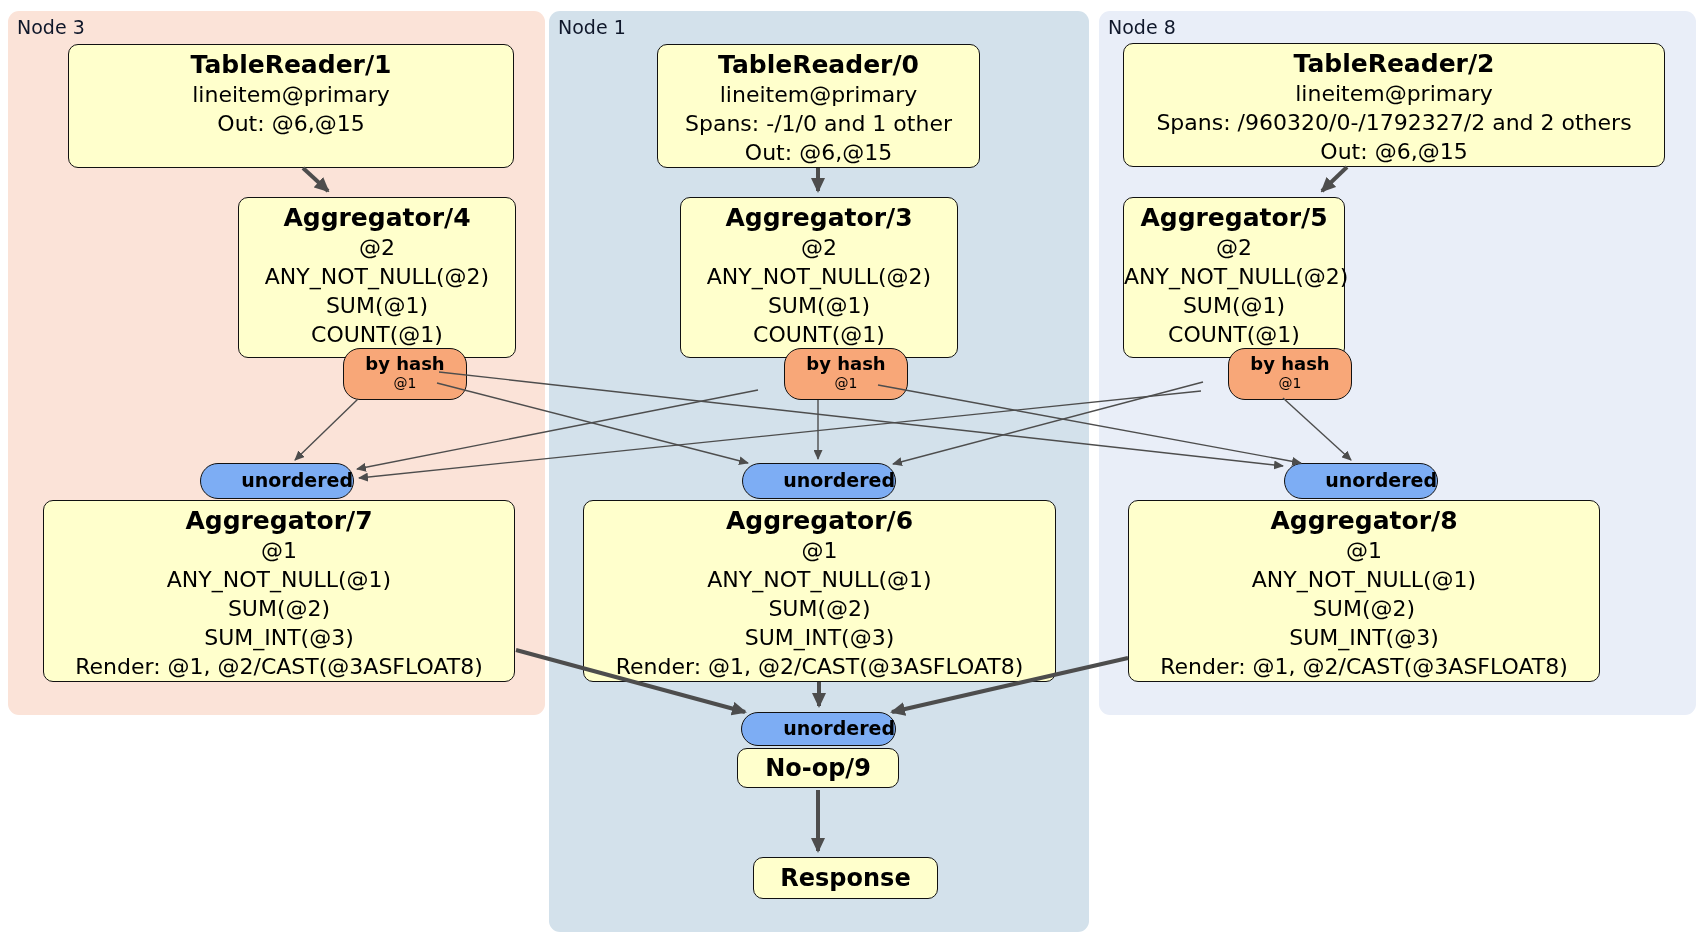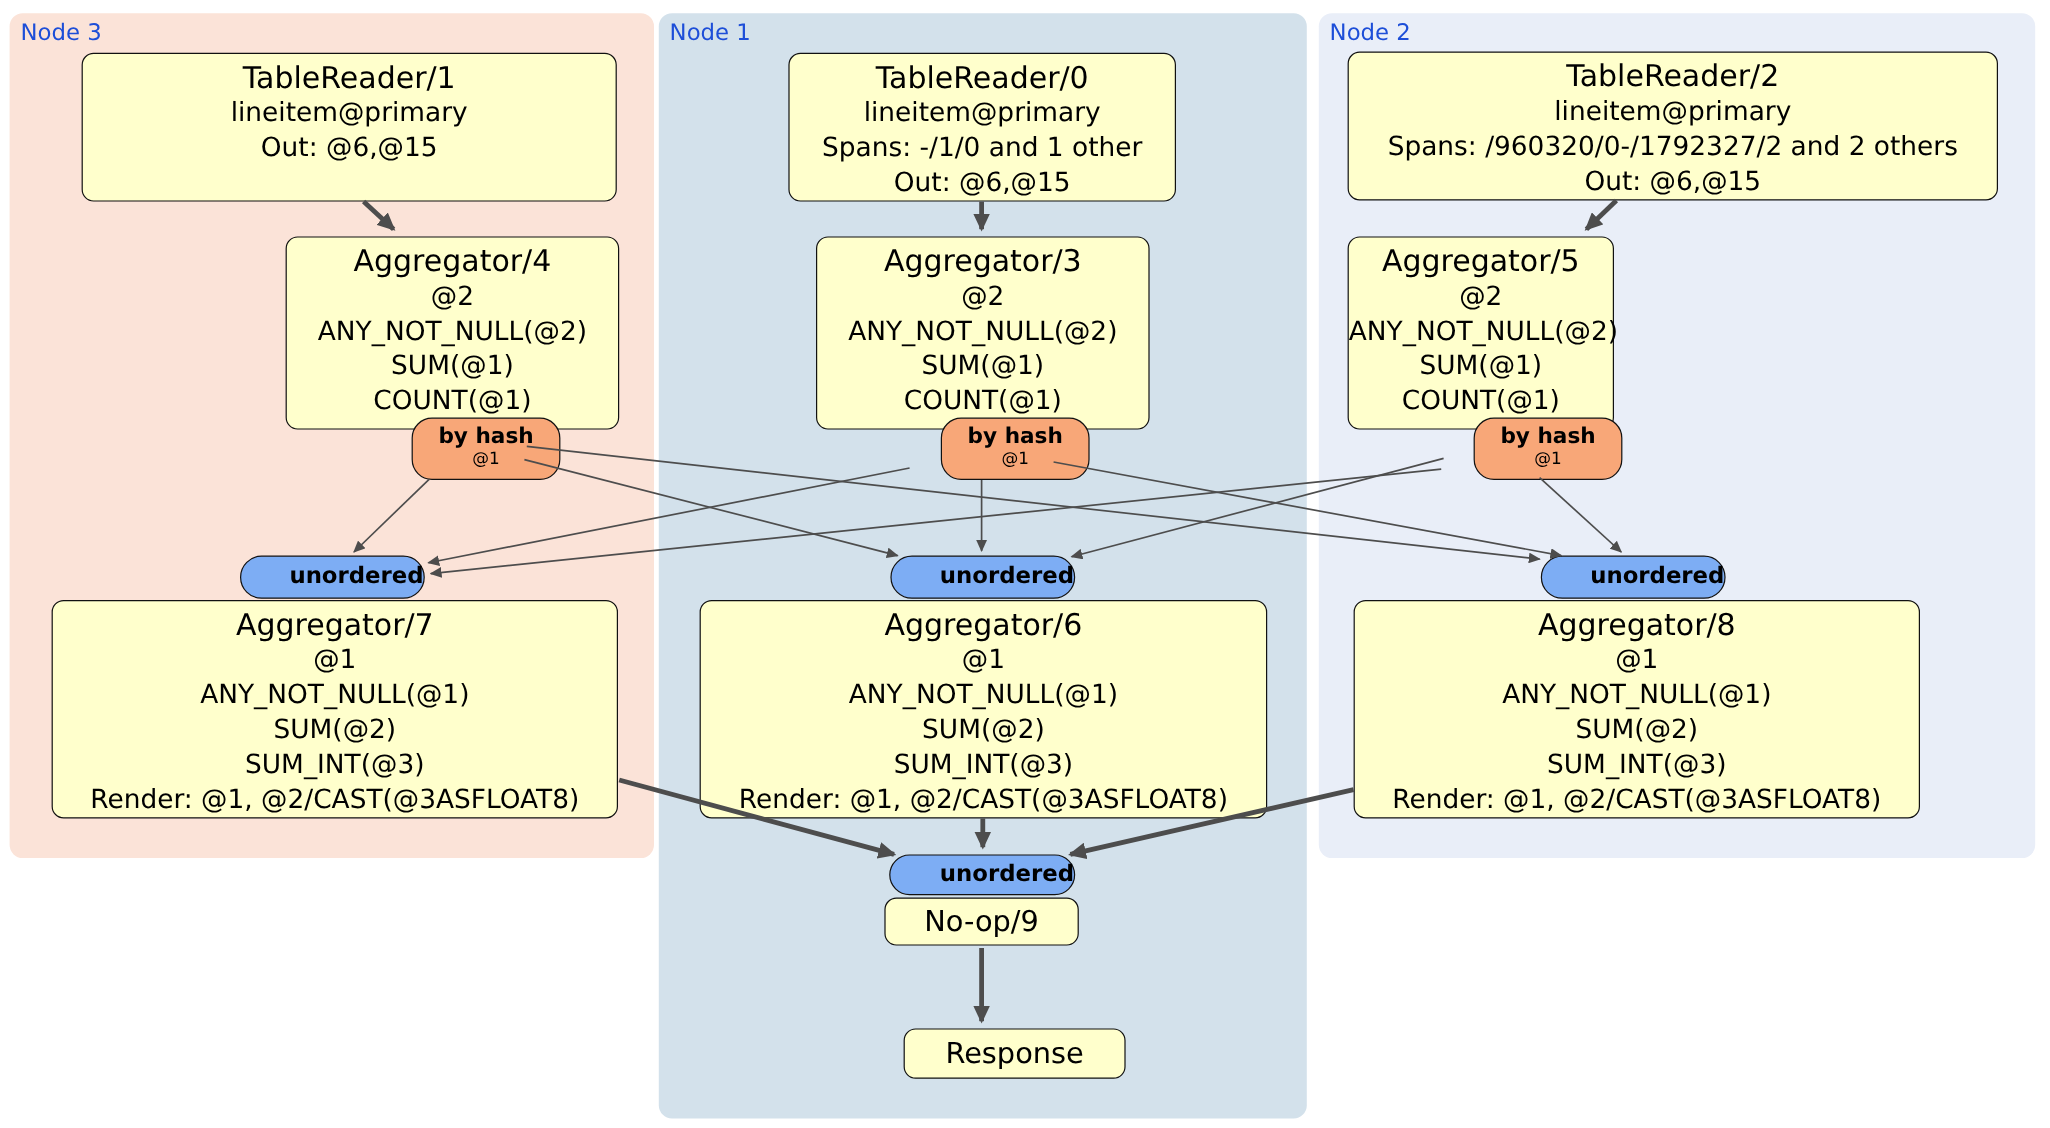--- a/index.html
+++ b/index.html
@@ -1,27 +1,27 @@
 <!DOCTYPE html>
 <html><head>
 <meta charset="utf-8">
 <style>
   html,body{margin:0;padding:0;background:#ffffff;}
   body{font-family:"DejaVu Sans","Liberation Sans",sans-serif;color:#000;}
   .canvas{position:relative;width:1708px;height:940px;overflow:hidden;background:#ffffff;}
 
   .panel{position:absolute;border-radius:11px;z-index:1;}
-  .panel-label{position:absolute;left:9px;top:5px;font-size:19px;line-height:22px;color:#1d4ed8;}
+  .panel-label{position:absolute;left:9px;top:5px;font-size:19px;line-height:22px;color:#0f172a;}
   .panel-n3{left:8px;top:11px;width:537px;height:704px;background:#fbe3d8;}
   .panel-n1{left:549px;top:11px;width:540px;height:921px;background:#d3e1eb;}
   .panel-n2{left:1099px;top:11px;width:597px;height:704px;background:#e9eef8;}
 
   .box{position:absolute;z-index:3;background:#ffffcc;border:1.6px solid #111;
        border-radius:10px;text-align:center;box-sizing:border-box;padding-top:4px;}
-  .box-title{font-size:25px;font-weight:normal;line-height:31px;white-space:nowrap;}
+  .box-title{font-size:25px;font-weight:bold;line-height:31px;white-space:nowrap;}
   .box-line{font-size:22px;line-height:29px;white-space:nowrap;}
 
   .router{position:absolute;z-index:3;background:#f8a778;border:1.8px solid #111;
           border-radius:17px;text-align:center;box-sizing:border-box;margin-left:28px;}
   .router-label{font-size:18px;font-weight:bold;line-height:23px;margin-top:3px;}
   .router-detail{font-size:14px;line-height:16px;}
 
   .sync{position:absolute;z-index:3;background:#7dadf4;border:1.8px solid #111;
         border-radius:18px;text-align:right;box-sizing:border-box;
         font-size:19px;font-weight:bold;line-height:32px;}
@@ -35,21 +35,21 @@
 
 <div class="canvas">
 
   <div class="panel panel-n3">
     <div class="panel-label">Node 3</div>
   </div>
   <div class="panel panel-n1">
     <div class="panel-label">Node 1</div>
   </div>
   <div class="panel panel-n2">
-    <div class="panel-label">Node 2</div>
+    <div class="panel-label">Node 8</div>
   </div>
 
   <svg class="edges" width="1708" height="940" viewBox="0 0 1708 940">
     <defs>
       <marker id="mt" markerUnits="userSpaceOnUse" markerWidth="15" markerHeight="14" refX="13" refY="7" orient="auto">
         <path d="M0,0 L15,7 L0,14 Z" fill="#4d4d4d"></path>
       </marker>
       <marker id="ms" markerUnits="userSpaceOnUse" markerWidth="10" markerHeight="9" refX="9" refY="4.5" orient="auto">
         <path d="M0,0 L10,4.5 L0,9 Z" fill="#4d4d4d"></path>
       </marker>

